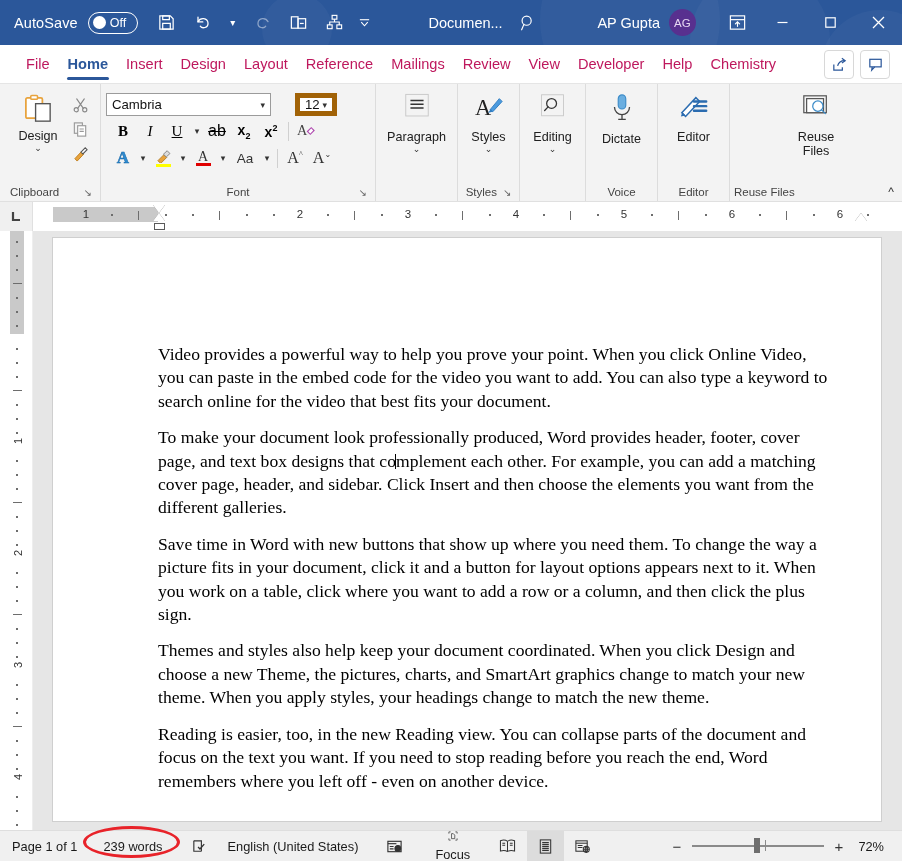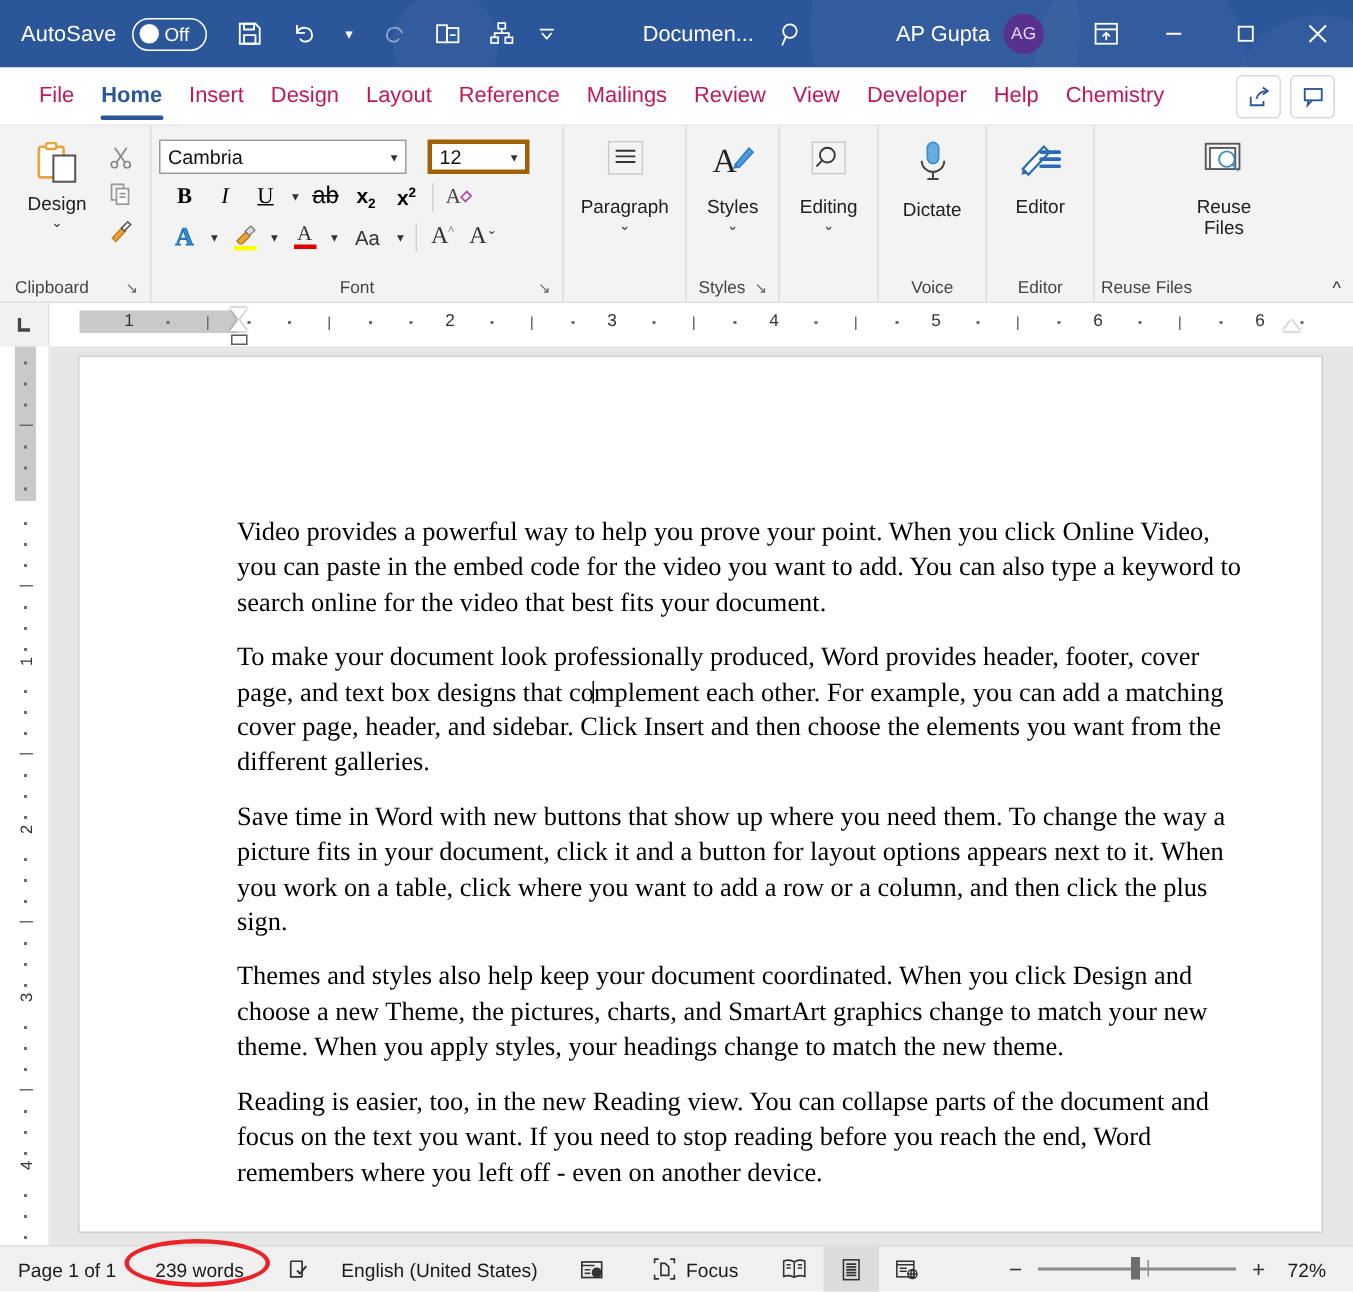--- a/index.html
+++ b/index.html
@@ -129,23 +129,23 @@
   
   .font-rows { display:flex; flex-direction:column; gap: 3px; padding-top:2px;}
   .font-row { display:flex; align-items:center; gap: 1px; }
   .fontbox {
     width: 165px; height: 23px; border: 1px solid #9b9b9b; background:#fff;
     display:flex; align-items:center; padding: 0 5px;
     font-size: 13.2px; color:#111;
   }
   .fontbox .caret { margin-left:auto; font-size: 9px; color:#333;}
   .sizebox {
-    width: 68px; height: 23px; border: 3px solid #a16207; background:#fff;
+    width: 42px; height: 23px; border: 5px solid #a16207; background:#fff;
     display:flex; align-items:center; padding: 0 5px;
-    font-size: 13.2px; color:#111; margin-left: 13px;
+    font-size: 13.2px; color:#111; margin-left: 23px;
   }
   .sizebox .caret { margin-left:auto; font-size: 9px; color:#333;}
   .fsep { width:1px; height:19px; background:#d0d0d0; margin: 0 3px; }
   .mini-caret { font-size: 9px; color:#333; width: 12px; text-align:center;}
 
   
   .ruler-row { height: 29px; flex: 0 0 29px; display:flex; background:#fff; }
   .corner-box {
     width: 33px; height: 29px; background:#f0f0f0;
     display:flex; align-items:center; justify-content:center;
@@ -720,21 +720,21 @@
       <span>English (United States)</span>
     </div>
     <div class="sb-item" style="padding-left:18px;">
       <svg width="17" height="17" viewBox="0 0 18 18" fill="none" stroke="#333" stroke-width="1.2">
         <rect x="2" y="3.5" width="14" height="11"></rect>
           <path d="M2 6h9"></path>
           <path d="M4 9h4M4 11.5h4"></path>
         <circle cx="12.5" cy="11" r="3" fill="#333"></circle>
       </svg>
     </div>
-    <div class="sb-item" style="padding-left:22px;">
+    <div class="sb-item" style="padding-left:22px;flex-direction:column;">
       <svg width="16" height="16" viewBox="0 0 17 17" fill="none" stroke="#333" stroke-width="1.2">
         <path d="M1.5 4.5v-3h3M12.5 1.5h3v3M15.5 12.5v3h-3M4.5 15.5h-3v-3"></path>
         <path d="M6 4.5h3l2.5 2.5v6H6z"></path>
       </svg>
       <span>Focus</span>
     </div>
     <div class="sb-item" style="padding-left:18px;">
       <svg width="19" height="16" viewBox="0 0 20 17" fill="none" stroke="#333" stroke-width="1.1">
         <path d="M10 3.5C8 2 5 2 2.5 2.8v11C5 13 8 13 10 14.5"></path>
         <path d="M10 3.5C12 2 15 2 17.5 2.8v11C15 13 12 13 10 14.5"></path>

